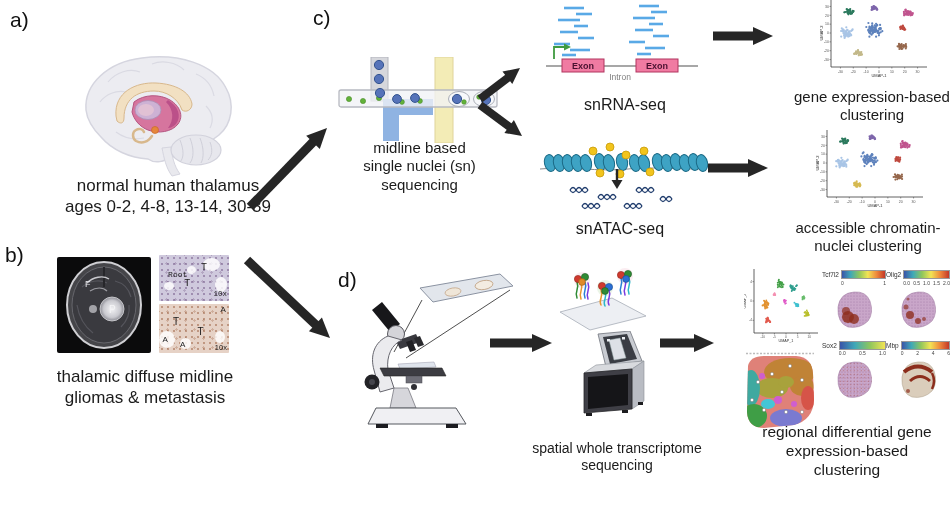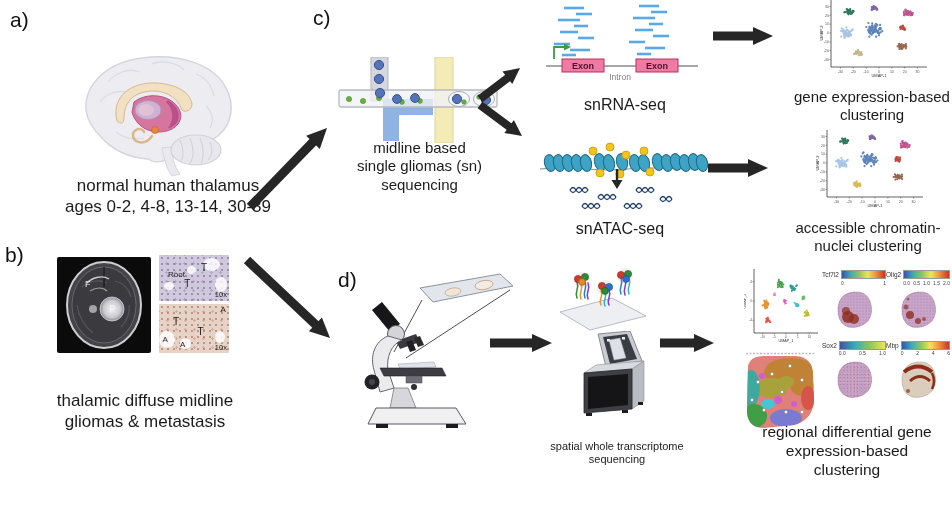--- a/index.html
+++ b/index.html
@@ -9,21 +9,21 @@
   .panel-label{font-size:21px;color:#111;}
   .cap{position:absolute;text-align:center;color:#1b1b1b;line-height:1.22;}
   .cap div{white-space:nowrap;}
   .cap-lg{font-size:17px;}
   .cap-md{font-size:15px;}
   .cap-seq{font-size:16px;}
   .hist{position:absolute;overflow:hidden;border-radius:1px;}
   .hist-top{background-color:#cfc9dd;
     background-image:radial-gradient(rgba(120,92,138,.55) 1px,transparent 1.4px),
                      radial-gradient(rgba(120,92,138,.33) 1px,transparent 1.4px);
-    background-size:6px 6px,9px 9px;background-position:0 0,3px 4px;}
+    background-size:6px 6px,9px 9px;background-position:0 0,3px 4px;font-family:Liberation Mono, monospace;}
   .hist-bot{background-color:#e6d2c6;
     background-image:radial-gradient(rgba(153,92,61,.5) 1px,transparent 1.4px),
                      radial-gradient(rgba(153,92,61,.3) 1px,transparent 1.4px);
     background-size:6px 6px,9px 9px;background-position:0 0,4px 3px;}
   .vac{position:absolute;background:rgba(255,255,255,.82);border-radius:50%;}
   .hl{position:absolute;color:#1a1a1a;line-height:1;}
   .gmaps{position:absolute;left:822px;top:270px;width:130px;display:grid;
          grid-template-columns:64px 64px;row-gap:10px;}
   .gmap-head{display:flex;align-items:flex-start;gap:2px;}
   .gmap-label{font-size:6.5px;color:#333;margin-top:1px;white-space:nowrap;}
@@ -116,21 +116,21 @@
     <span class="vac" style="left:0px;top:27px;width:16px;height:17px;"></span>
     <span class="vac" style="left:21px;top:34px;width:11px;height:11px;"></span>
     <span class="vac" style="left:56px;top:27px;width:10px;height:12px;"></span>
     <span class="hl" style="left:20%;top:26%;font-size:10px;">T</span>
     <span class="hl" style="left:55%;top:46%;font-size:10px;">T</span>
     <span class="hl" style="left:88%;top:4%;font-size:8px;">A</span>
     <span class="hl" style="left:5%;top:66%;font-size:8px;">A</span>
     <span class="hl" style="left:30%;top:76%;font-size:8px;">A</span>
     <span class="hl" style="right:3%;bottom:4%;font-size:7.5px;">10x</span>
   </div>
-  <div class="cap cap-lg" style="left:10px;top:367px;width:270px;margin-top:24px;">
+  <div class="cap cap-lg" style="left:10px;top:367px;width:270px;">
     <div>thalamic diffuse midline</div>
     <div>gliomas &amp; metastasis</div>
   </div>
 
   <svg class="abs" style="left:337px;top:57px;" width="162" height="86" viewBox="0 0 162 86">
     <rect x="98" y="0" width="18" height="86" fill="#f3ecb6" stroke="#e0d49a"></rect>
     <rect x="34" y="0" width="17" height="44" fill="#d6d7dc" stroke="#b4b6be"></rect>
     <path d="M 46,50 L 46,84 L 62,84 L 62,58 L 96,58 L 96,42 L 46,42 Z" fill="#8fb3e2"></path>
     <rect x="2" y="33" width="158" height="17" rx="2" fill="#f1f2f6" fill-opacity="0.78" stroke="#b7b9c1" stroke-width="1.3"></rect>
     <g fill="#62b23a" stroke="#4a8c2a" stroke-width="0.6">
@@ -151,21 +151,21 @@
       <ellipse cx="122" cy="42" rx="10.5" ry="7.5" fill="#f7f8fb" stroke="#a9adb6"></ellipse>
       <circle cx="120" cy="42" r="4.6" fill="#5673b9" stroke="#33538e"></circle>
       <circle cx="127" cy="45" r="2.3" fill="#62b23a" stroke="#4a8c2a" stroke-width="0.6"></circle>
       <ellipse cx="147" cy="42" rx="10.5" ry="7.5" fill="#f7f8fb" stroke="#a9adb6"></ellipse>
       <circle cx="149" cy="43" r="4.6" fill="#5673b9" stroke="#33538e"></circle>
       <circle cx="142" cy="40" r="2.3" fill="#62b23a" stroke="#4a8c2a" stroke-width="0.6"></circle>
     </g>
   </svg>
   <div class="cap cap-md" style="left:342px;top:139px;width:155px;">
     <div>midline based</div>
-    <div>single gliomas (sn)</div>
+    <div>single nuclei (sn)</div>
     <div>sequencing</div>
   </div>
 
   <svg class="abs" style="left:540px;top:2px;" width="165" height="90" viewBox="0 0 165 90">
     <g stroke="#59a9e6" stroke-width="2.6">
       <line x1="24" y1="6" x2="44" y2="6"></line>
         <line x1="36" y1="12" x2="52" y2="12"></line>
       <line x1="18" y1="18" x2="40" y2="18"></line>
         <line x1="34" y1="24" x2="48" y2="24"></line>
       <line x1="20" y1="30" x2="38" y2="30"></line>
@@ -1012,21 +1012,21 @@
     <rect x="29" y="8" width="3" height="2.5" fill="#eceff3"></rect>
       <rect x="44" y="6" width="3" height="2.5" fill="#eceff3"></rect>
     <polygon points="6,42 54,38 66,30 18,34" fill="#d8dade" stroke="#8a8e96" stroke-width="0.6"></polygon>
     <polygon points="54,38 66,30 66,70 54,78" fill="#b9bcc3" stroke="#8a8e96" stroke-width="0.6"></polygon>
     <polygon points="6,42 54,38 54,78 6,82" fill="#3f3f46" stroke="#26262a" stroke-width="0.8"></polygon>
     <polygon points="10,46 50,43 50,74 10,78" fill="#151518"></polygon>
     <rect x="8" y="82" width="6" height="3" fill="#1c1c1f"></rect>
       <rect x="44" y="79" width="6" height="3" fill="#1c1c1f"></rect>
       <rect x="60" y="71" width="5" height="3" fill="#1c1c1f"></rect>
   </svg>
-  <div class="cap cap-md" style="left:512px;top:440px;width:210px;font-size:11px;">
+  <div class="cap cap-md" style="left:512px;top:440px;width:210px;font-size:14px;">
     <div>spatial whole transcriptome</div>
     <div>sequencing</div>
   </div>
 
   <svg class="abs" style="left:744px;top:268px;" width="76" height="82" viewBox="0 0 76 82">
       <line x1="10" y1="1" x2="10" y2="65" stroke="#3a3a3a" stroke-width="0.8"></line>
       <line x1="10" y1="65" x2="74" y2="65" stroke="#3a3a3a" stroke-width="0.8"></line>
       <line x1="18.8" y1="65" x2="18.8" y2="66.5" stroke="#3a3a3a" stroke-width="0.5"></line>
       <text x="18.8" y="70.2" text-anchor="middle" font-size="3.2" fill="#555">-10</text>
       <line x1="30.4" y1="65" x2="30.4" y2="66.5" stroke="#3a3a3a" stroke-width="0.5"></line>

